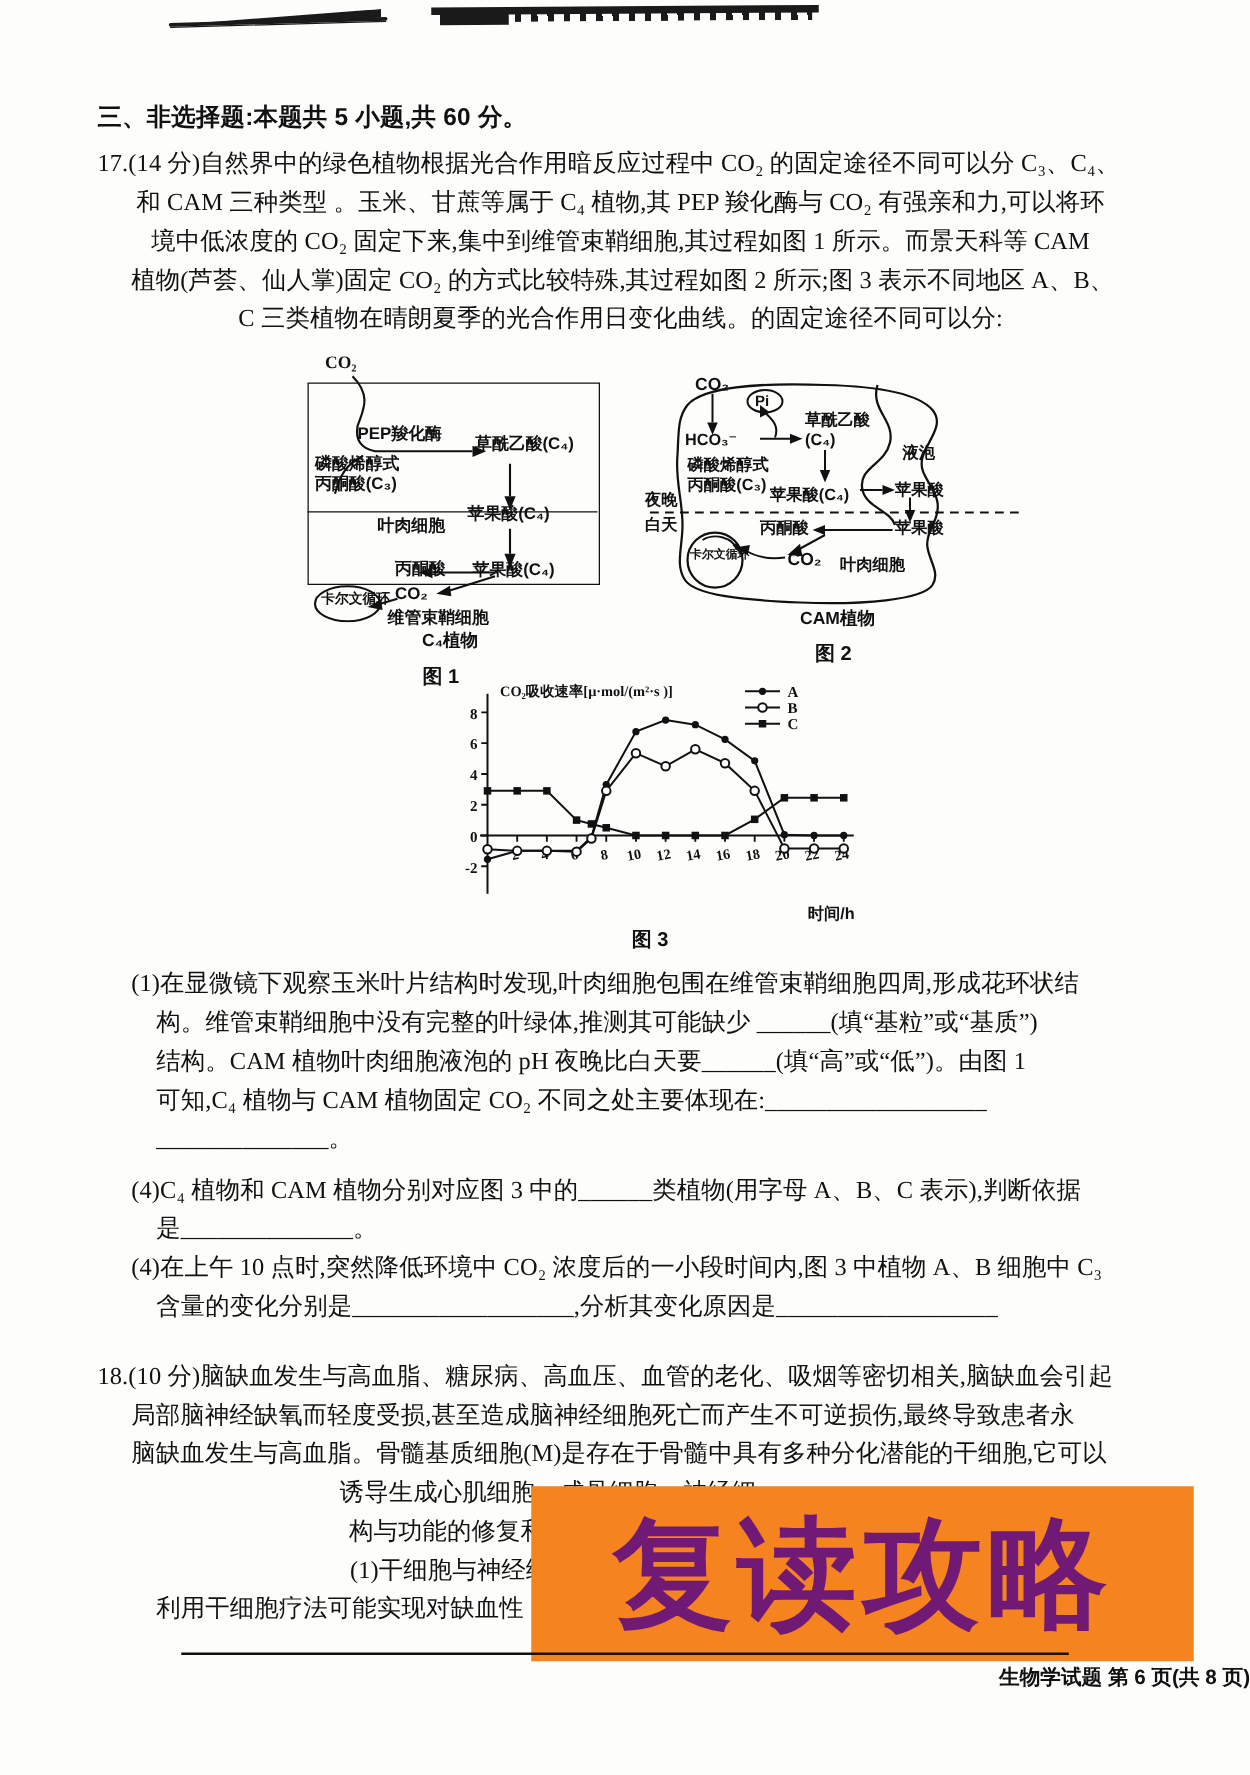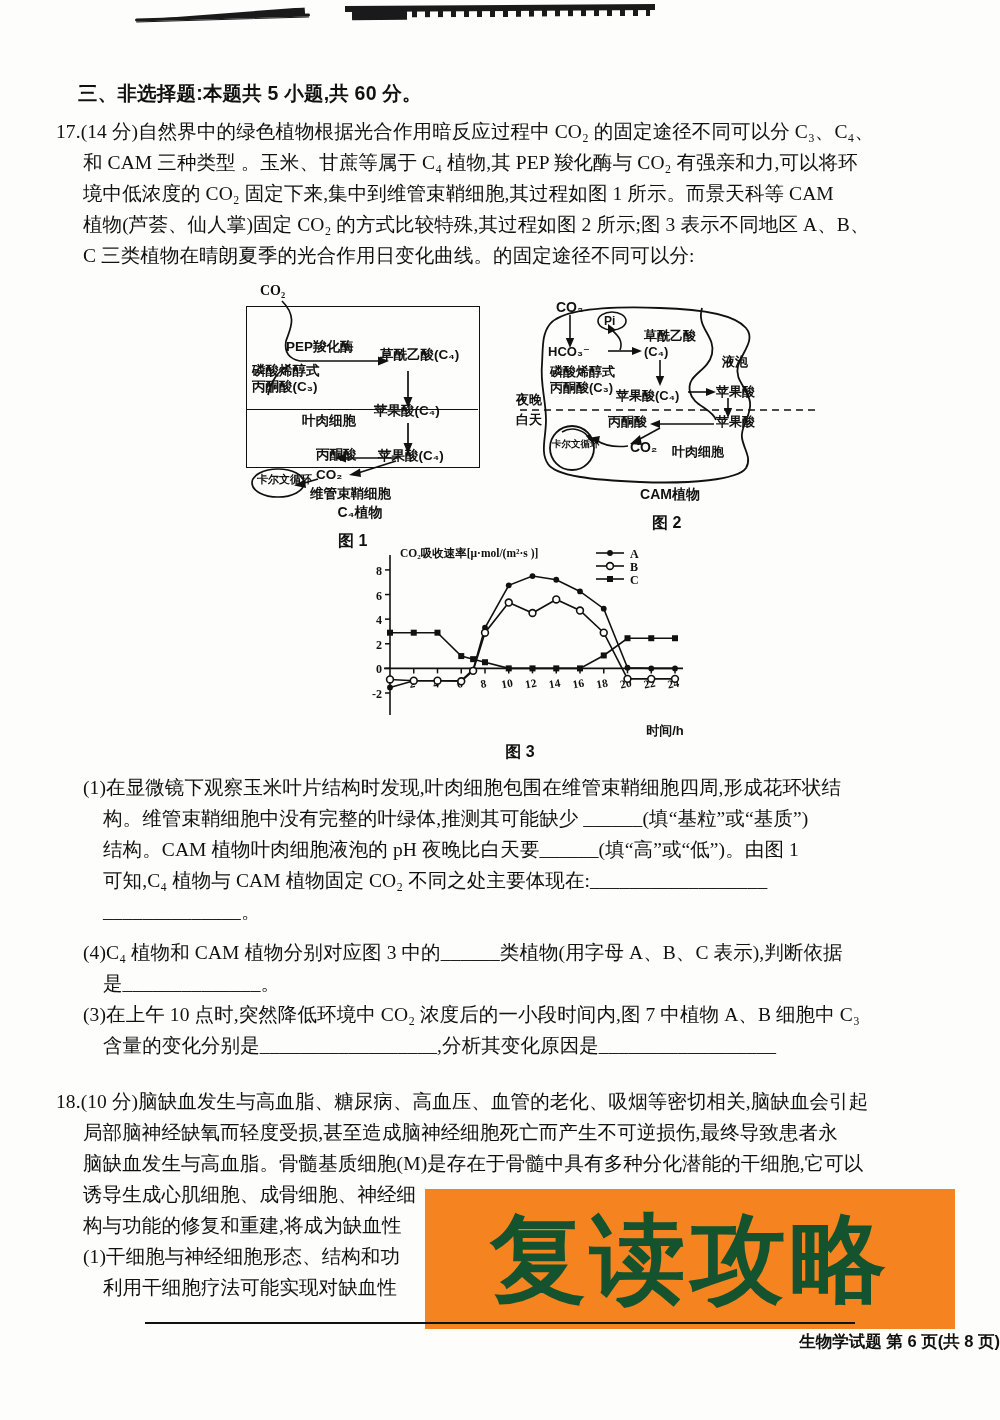--- a/index.html
+++ b/index.html
@@ -26,23 +26,23 @@
       mask-image:repeating-linear-gradient(90deg,#000 0 5px,transparent 5px 13px);}
   .a3{left:352px;top:11px;width:55px;height:9px;transform:rotate(-0.6deg);}
 
   
   .content{position:absolute;left:0;top:80px;width:948px;}
   .sec-head{
     font-family:"Liberation Sans","DejaVu Sans",sans-serif;
     font-weight:bold;font-size:19.5px;letter-spacing:.2px;
     margin:0 0 9px 78px;
   }
-  .q{position:relative;margin:0 60px 0 56px;}
+  .q{position:relative;margin:0 60px 0 78px;}
   .qline{font-size:19.5px;line-height:31px;white-space:nowrap;letter-spacing:.1px;}
-  .indent{padding-left:27px;}
+  .indent{padding-left:27px;text-align:center;}
   .indent2{padding-left:47px;}
 
   
   .figs{position:absolute;left:0;top:283px;width:1000px;height:258px;}
 
   
   .fig1{position:absolute;left:238px;top:0;width:244px;height:215px;}
   .f1-co2{position:absolute;left:22px;top:0px;font-size:14px;font-weight:bold;
           font-family:"Liberation Serif",serif;}
   .f1-box{position:absolute;left:8px;top:23px;width:232px;height:160px;
@@ -65,21 +65,21 @@
 
   
   .chart{position:absolute;left:350px;top:543px;width:340px;height:210px;}
   .chart-cap{position:absolute;left:350px;top:742px;width:340px;text-align:center;
              font-size:16px;font-weight:bold;
              font-family:"Liberation Sans","DejaVu Sans",sans-serif;}
 
   
   .wm{position:absolute;left:425px;top:1189px;width:530px;height:140px;
       background:#f5831f;display:flex;align-items:center;justify-content:center;}
-  .wm span{color:#14532d;font-size:96px;font-weight:bold;letter-spacing:4px;
+  .wm span{color:#701a75;font-size:96px;font-weight:bold;letter-spacing:4px;
       font-family:"DejaVu Sans","Liberation Sans",sans-serif;line-height:1;}
 
   
   .foot-rule{position:absolute;left:145px;top:1322px;width:710px;height:0;
       border-top:2px solid #111;}
   .footer{position:absolute;left:0;top:1331px;width:1000px;text-align:right;
       font-size:16.5px;font-weight:bold;
       font-family:"Liberation Sans","DejaVu Sans",sans-serif;}
 </style>
 </head>
@@ -336,21 +336,21 @@
       <div class="qline indent2">构。维管束鞘细胞中没有完整的叶绿体,推测其可能缺少 ______(填“基粒”或“基质”)</div>
       <div class="qline indent2">结构。CAM 植物叶肉细胞液泡的 pH 夜晚比白天要______(填“高”或“低”)。由图 1</div>
       <div class="qline indent2">可知,C₄ 植物与 CAM 植物固定 CO₂ 不同之处主要体现在:__________________</div>
       <div class="qline indent2">______________。</div>
     </div>
     <div class="q" style="margin-top:10px;">
       <div class="qline indent">(4)C₄ 植物和 CAM 植物分别对应图 3 中的______类植物(用字母 A、B、C 表示),判断依据</div>
       <div class="qline indent2">是______________。</div>
     </div>
     <div class="q">
-      <div class="qline indent">(3)在上午 10 点时,突然降低环境中 CO₂ 浓度后的一小段时间内,图 7 中植物 A、B 细胞中 C₃</div>
+      <div class="qline indent">(4)在上午 10 点时,突然降低环境中 CO₂ 浓度后的一小段时间内,图 3 中植物 A、B 细胞中 C₃</div>
       <div class="qline indent2">含量的变化分别是__________________,分析其变化原因是__________________</div>
     </div>
 
     <div class="q" style="margin-top:25px;">
       <div class="qline">18.(10 分)脑缺血发生与高血脂、糖尿病、高血压、血管的老化、吸烟等密切相关,脑缺血会引起</div>
       <div class="qline indent">局部脑神经缺氧而轻度受损,甚至造成脑神经细胞死亡而产生不可逆损伤,最终导致患者永</div>
       <div class="qline indent">脑缺血发生与高血脂。骨髓基质细胞(M)是存在于骨髓中具有多种分化潜能的干细胞,它可以</div>
       <div class="qline indent">诱导生成心肌细胞、成骨细胞、神经细</div>
       <div class="qline indent">构与功能的修复和重建,将成为缺血性</div>
       <div class="qline indent">(1)干细胞与神经细胞形态、结构和功</div>

